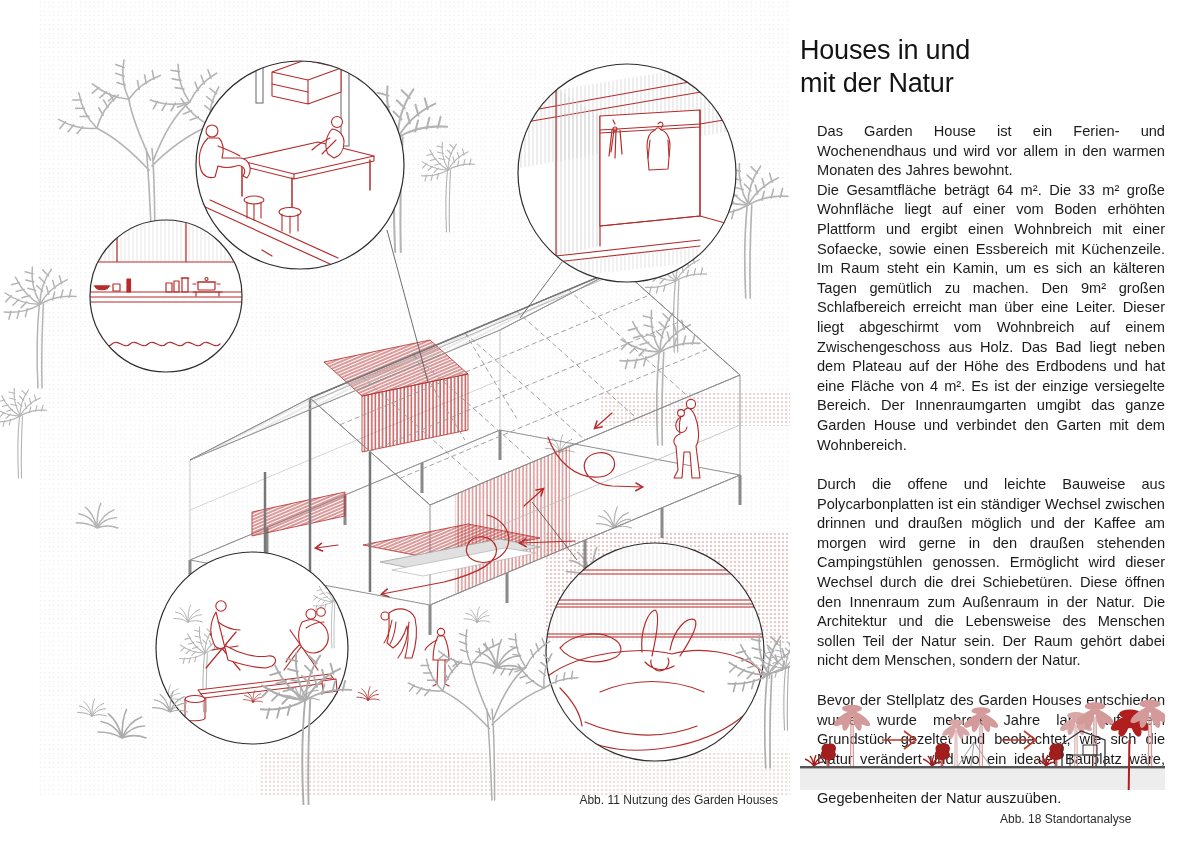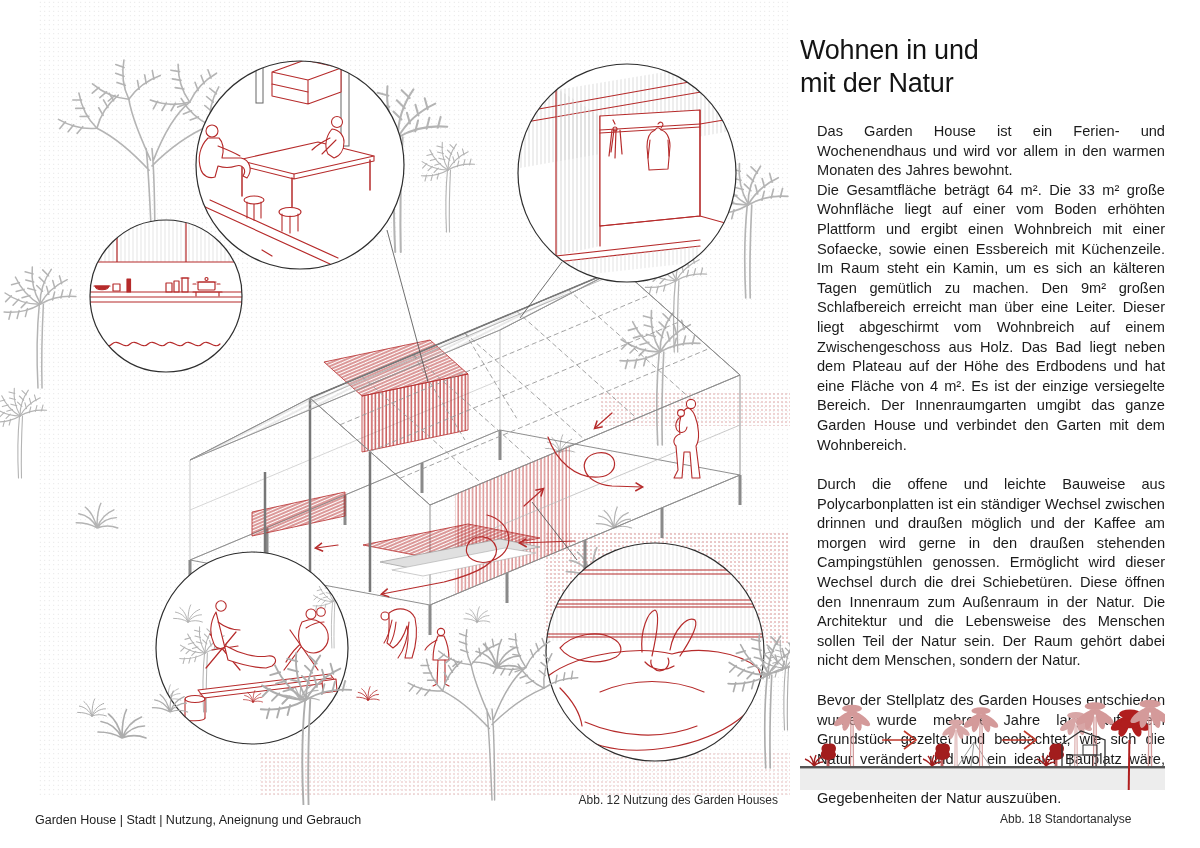--- a/index.html
+++ b/index.html
@@ -350,21 +350,21 @@
       <use href="#palm" class="tf" transform="translate(786,730) scale(1)"></use>
       <use href="#shrub" class="tf" transform="translate(122,738) scale(1.5)"></use>
       <use href="#shrub" class="tf" transform="translate(92,716) scale(0.9)"></use>
       <use href="#shrub" class="tf" transform="translate(170,712) scale(1.1)"></use>
       <use href="#shrub" class="tf" transform="translate(497,668) scale(1.5)"></use>
       <use href="#shrub" class="tf" transform="translate(477,622) scale(0.8)"></use>
     </g>
   </svg>
 
   <div class="article">
-    <h1>Wohnen in und
+    <h1>Houses in und
 mit der Natur</h1>
     <p>Das Garden House ist ein Ferien- und Wochenendhaus und wird vor allem in den warmen Monaten des Jahres bewohnt.
 Die Gesamtfläche beträgt 64 m². Die 33 m² große Wohnfläche liegt auf einer vom Boden erhöhten Plattform und ergibt einen Wohnbreich mit einer Sofaecke, sowie einen Essbereich mit Küchenzeile. Im Raum steht ein Kamin, um es sich an kälteren Tagen gemütlich zu machen. Den 9m² großen Schlafbereich erreicht man über eine Leiter. Dieser liegt abgeschirmt vom Wohnbreich auf einem Zwischengeschoss aus Holz. Das Bad liegt neben dem Plateau auf der Höhe des Erdbodens und hat eine Fläche von 4 m². Es ist der einzige versiegelte Bereich. Der Innenraumgarten umgibt das ganze Garden House und verbindet den Garten mit dem Wohnbereich.</p>
     <p>Durch die offene und leichte Bauweise aus Polycarbonplatten ist ein ständiger Wechsel zwischen drinnen und draußen möglich und der Kaffee am morgen wird gerne in den draußen stehenden Campingstühlen genossen. Ermöglicht wird dieser Wechsel durch die drei Schiebetüren. Diese öffnen den Innenraum zum Außenraum in der Natur. Die Architektur und die Lebensweise des Menschen sollen Teil der Natur sein. Der Raum gehört dabei nicht dem Menschen, sondern der Natur.</p>
     <p>Bevor der Stellplatz des Garden Houses entschieden wurde, wurde mehrere Jahre lang auf dem Grundstück gezeltet und beobachtet, wie sich die Natur verändert und wo ein idealer Bauplatz wäre, um möglichst wenig Einfluss auf die natürlichen Gegebenheiten der Natur auszuüben.</p>
   </div>
 
   <svg class="site-figure" viewBox="0 0 365 92">
     <defs>
       <g id="sitetree">
@@ -425,16 +425,15 @@
           <ellipse rx="11" ry="4.6" transform="rotate(-70) translate(-6,-4)"></ellipse>
           <ellipse rx="11" ry="4.6" transform="rotate(70) translate(6,-4)"></ellipse>
           <ellipse rx="11" ry="4.6" transform="translate(0,-8)"></ellipse>
           <ellipse rx="10" ry="4.2" transform="translate(0,2)"></ellipse>
         </g>
       </g>
       <use href="#sitetree" color="#d49a9a" transform="translate(350,68) scale(1.35)"></use>
     </g>
   </svg>
 
-  <div class="caption cap-main">Abb. 12 Nutzung des Garden Houses</div>
+  <div class="caption cap-main">Abb. 11 Nutzung des Garden Houses</div>
   <div class="caption cap-site">Abb. 18 Standortanalyse</div>
-  <div class="footer">Garden House | Stadt | Nutzung, Aneignung und Gebrauch</div>
 </div>
 
 </body></html>

